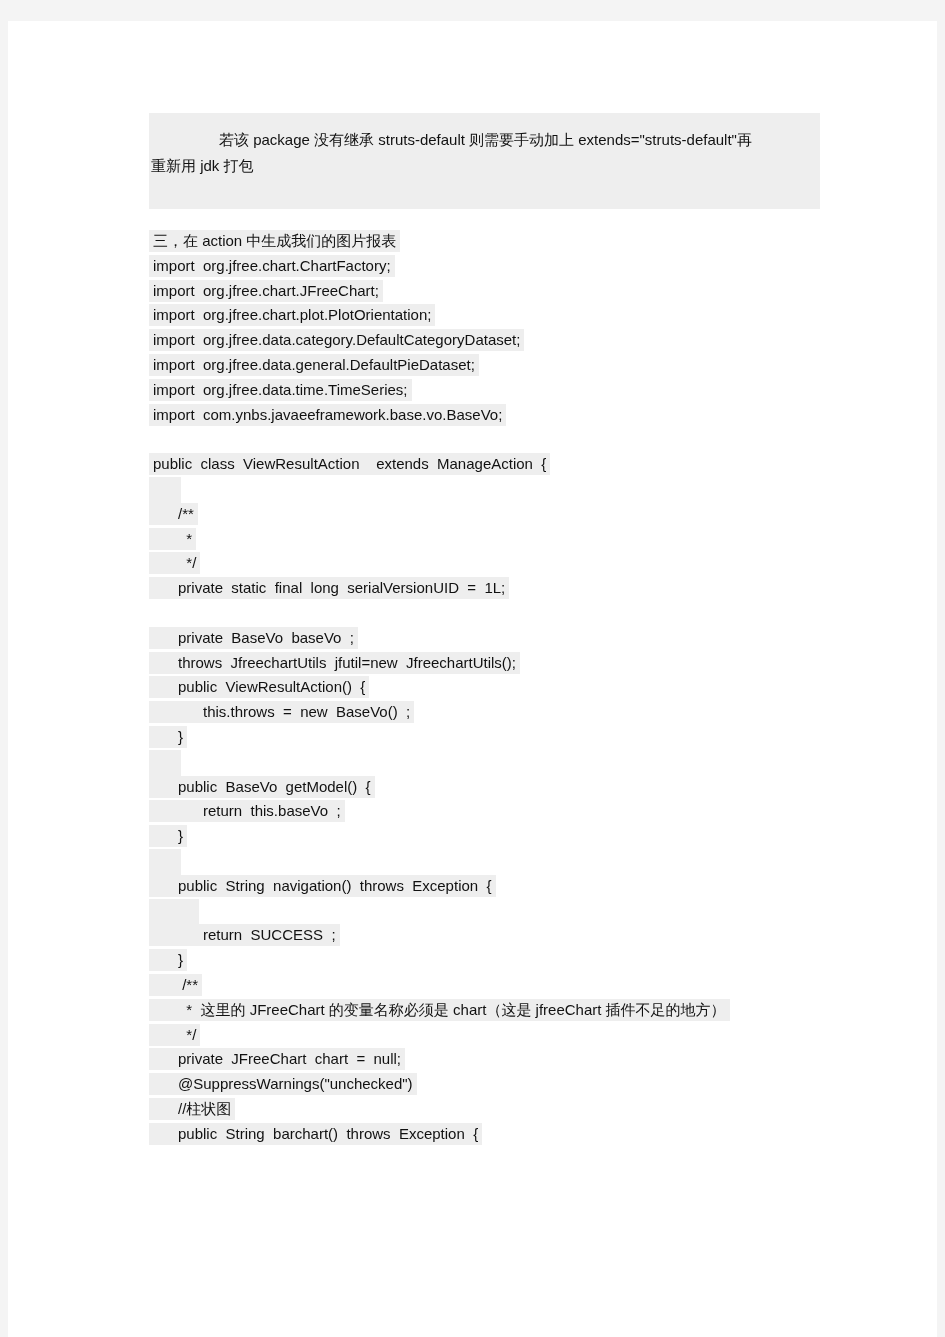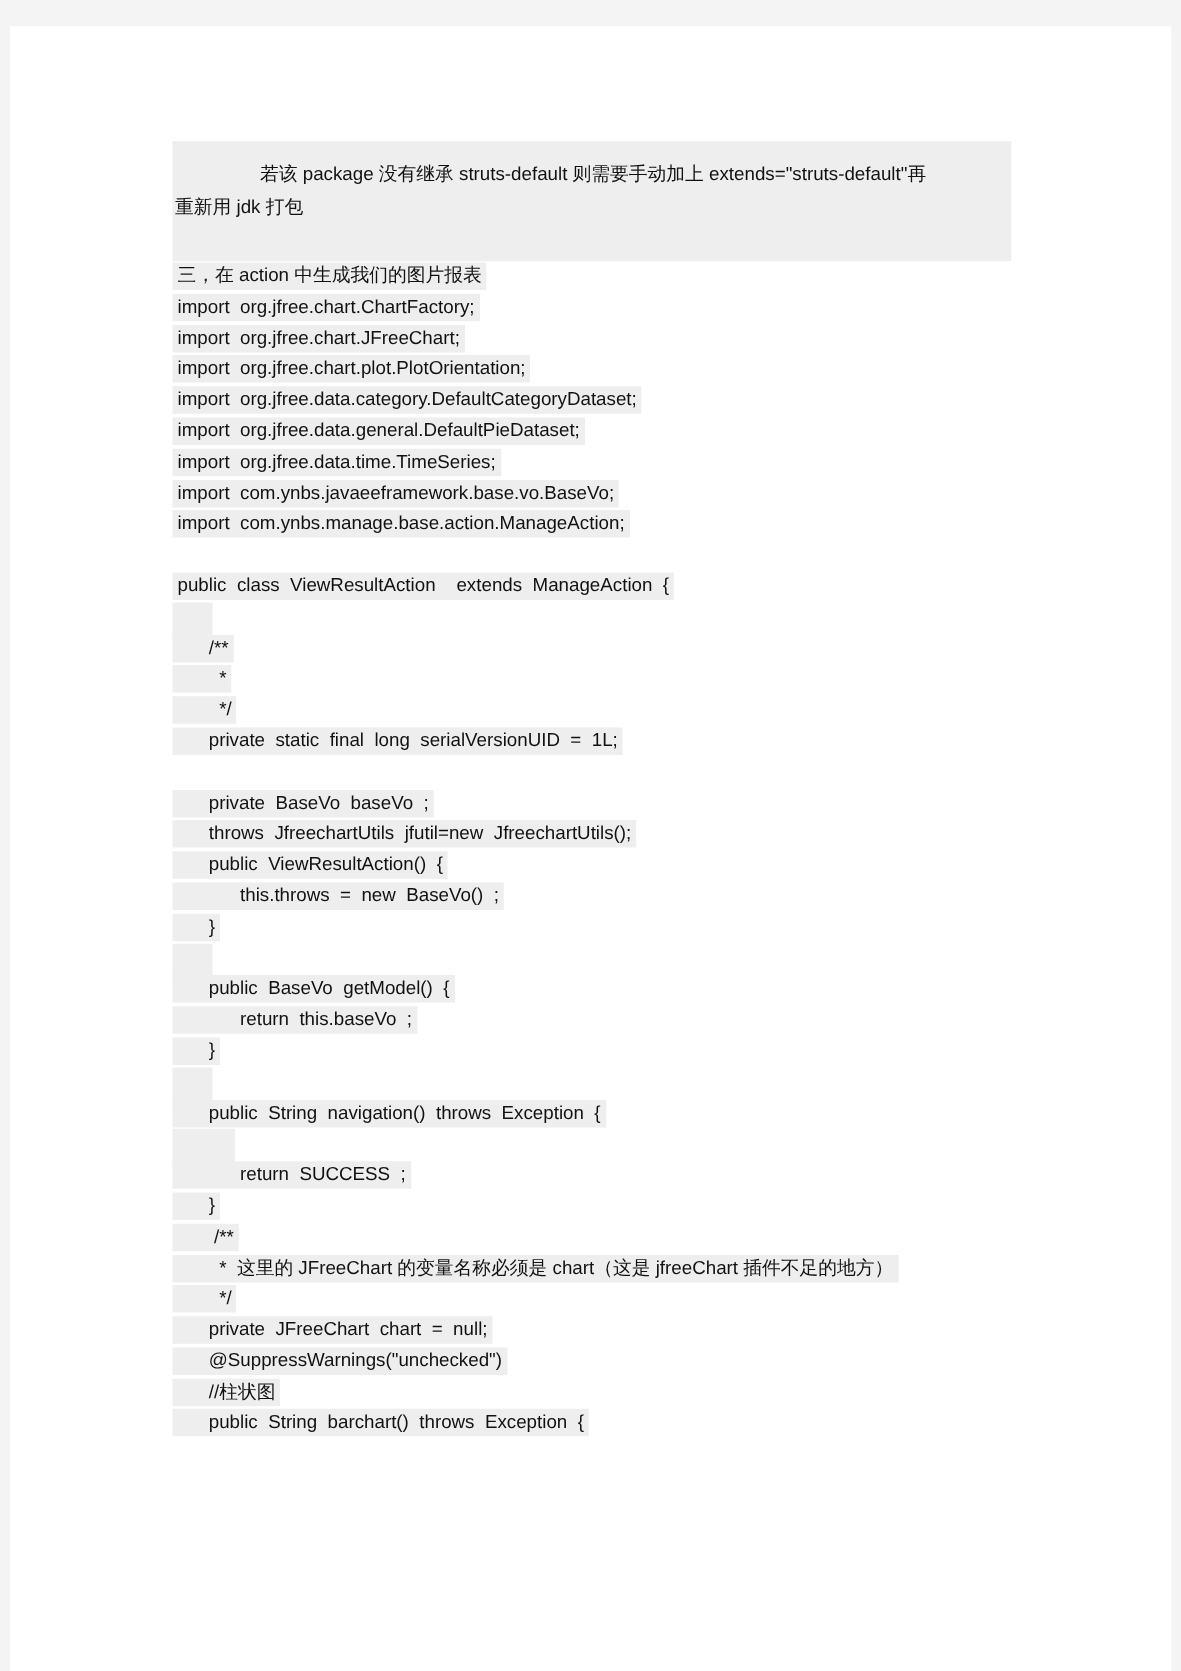--- a/index.html
+++ b/index.html
@@ -18,21 +18,21 @@
     position: absolute;
     left: 8px;
     top: 21px;
     width: 929px;
     height: 1316px;
     background: #ffffff;
   }
 
   #content {
     position: absolute;
-    left: 130px;
+    left: 141px;
     top: 92px;
     width: 700px;
   }
 
   
   .callout {
     background: #eeeeee;
     padding: 14px 2px 30px 2px;
     width: 671px;
     box-sizing: border-box;
@@ -42,21 +42,21 @@
     line-height: 26px;
     color: #111111;
     white-space: pre-wrap;
   }
   .callout .cline:first-child {
     text-indent: 68px;
   }
 
   
   .listing {
-    margin-top: 0;
+    margin-top: 20px;
   }
   .code-line {
     font-size: 15px;
     line-height: 24.8px;
     height: 24.8px;
     color: #111111;
     white-space: pre;
     margin: 0;
   }
   .code-line > span {
@@ -89,21 +89,20 @@
     <div class="listing">
       <div class="code-line"><span>三，在 action 中生成我们的图片报表</span></div>
       <div id="code-body">
           <div class="code-line"><span>import  org.jfree.chart.ChartFactory;</span></div>
           <div class="code-line"><span>import  org.jfree.chart.JFreeChart;</span></div>
           <div class="code-line"><span>import  org.jfree.chart.plot.PlotOrientation;</span></div>
           <div class="code-line"><span>import  org.jfree.data.category.DefaultCategoryDataset;</span></div>
           <div class="code-line"><span>import  org.jfree.data.general.DefaultPieDataset;</span></div>
           <div class="code-line"><span>import  org.jfree.data.time.TimeSeries;</span></div>
           <div class="code-line"><span>import  com.ynbs.javaeeframework.base.vo.BaseVo;</span></div>
-          <div class="code-line"><span>import  com.ynbs.manage.base.action.ManageAction;</span></div>
           <div class="code-line empty"><span style="background: transparent;"></span></div>
           <div class="code-line"><span>public  class  ViewResultAction    extends  ManageAction  {</span></div>
           <div class="code-line blank"><span>    </span></div>
           <div class="code-line"><span>      /**</span></div>
           <div class="code-line"><span>        *</span></div>
           <div class="code-line"><span>        */</span></div>
           <div class="code-line"><span>      private  static  final  long  serialVersionUID  =  1L;</span></div>
           <div class="code-line empty"><span style="background: transparent;"></span></div>
           <div class="code-line"><span>      private  BaseVo  baseVo  ;</span></div>
           <div class="code-line"><span>      throws  JfreechartUtils  jfutil=new  JfreechartUtils();</span></div>

